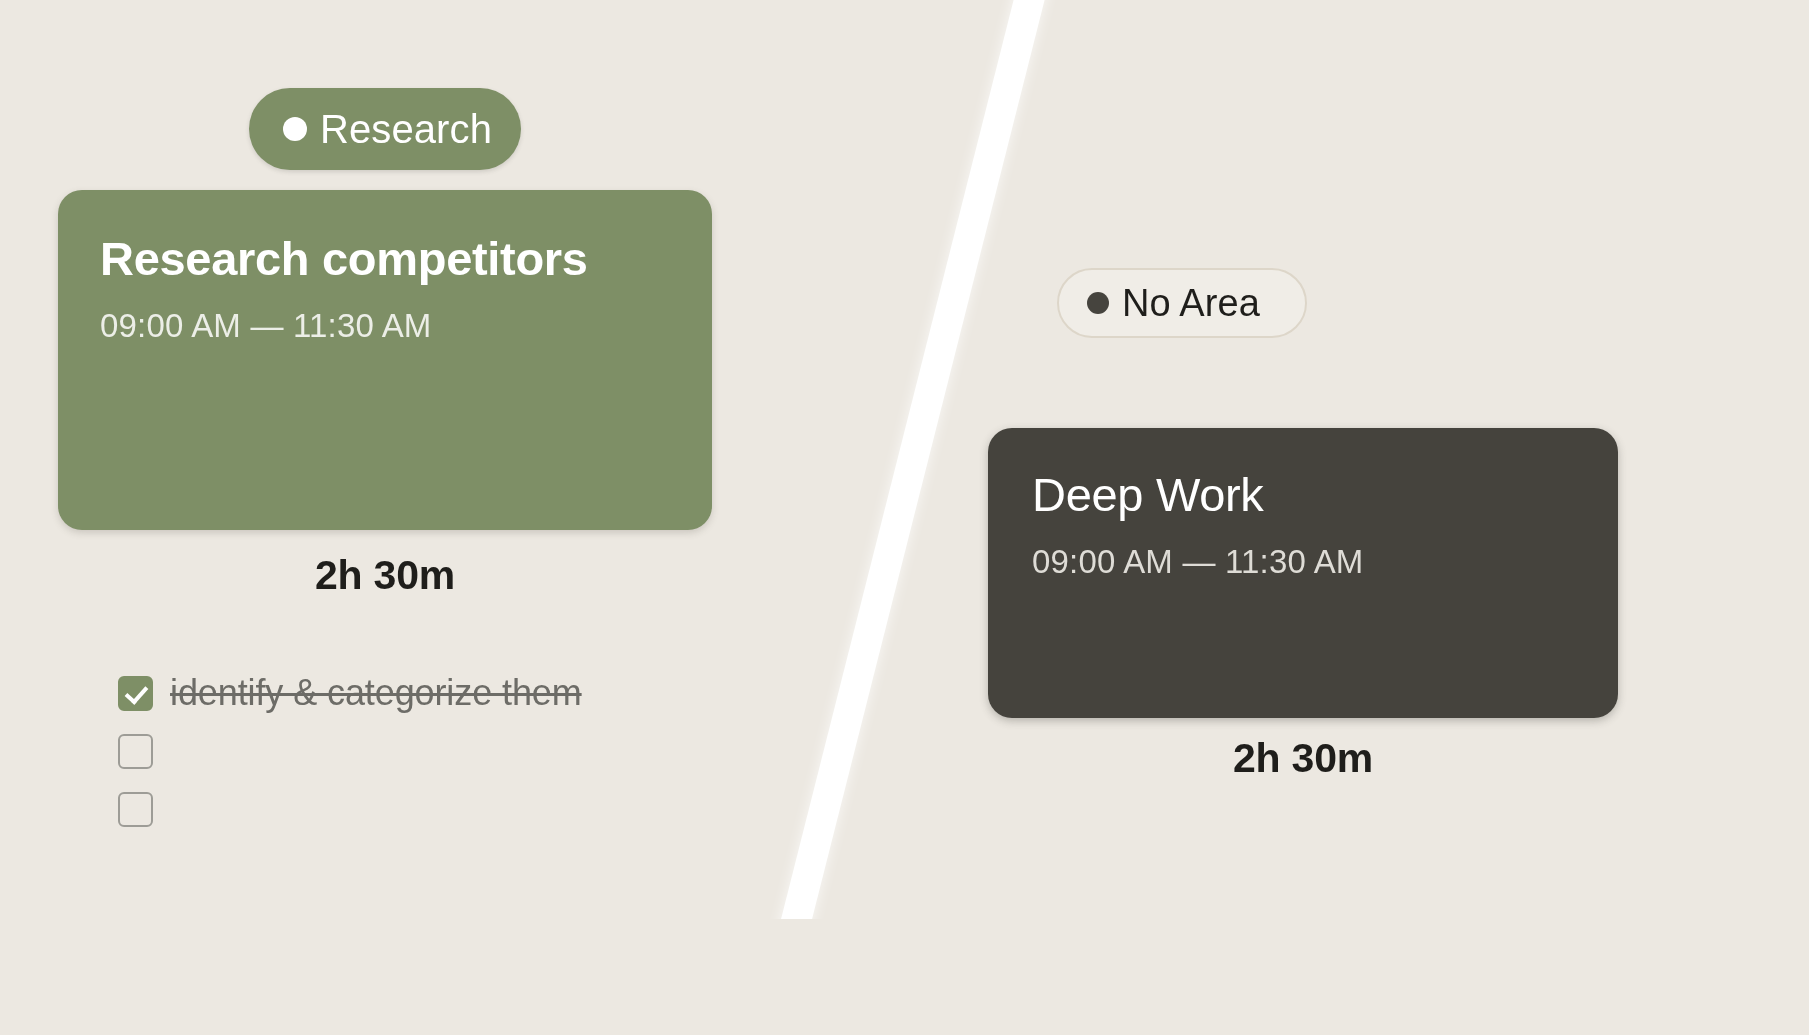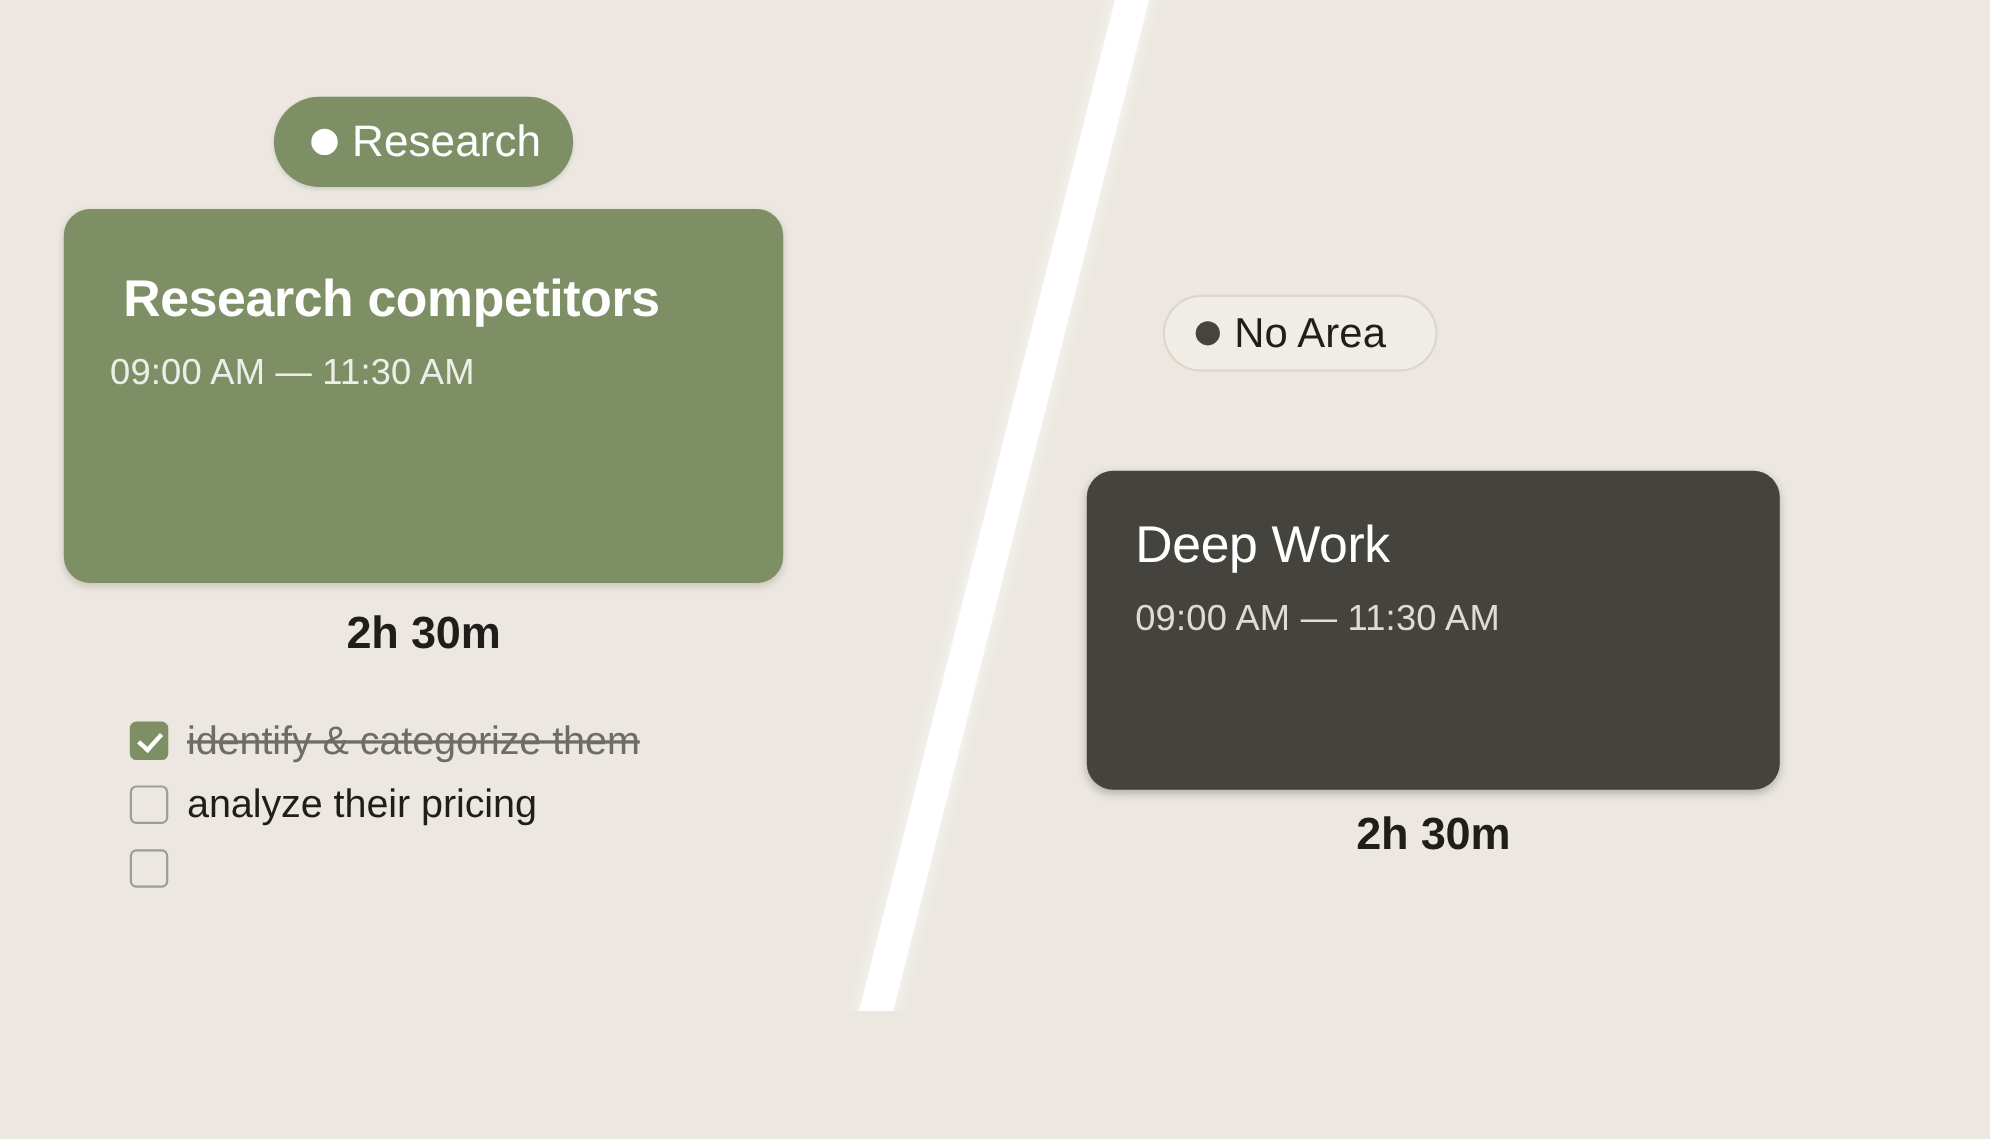--- a/index.html
+++ b/index.html
@@ -92,21 +92,21 @@
     border-radius: 24px;
     box-shadow: 0 3px 7px rgba(90,88,78,0.22);
     box-sizing: border-box;
     padding: 44px 42px 0 42px;
   }
   #card-research .card-title {
     font-size: 47px;
     font-weight: bold;
     color: #ffffff;
     line-height: 1.05;
-    margin: 12px;
+    margin: 0;
     letter-spacing: -0.3px;
   }
   #card-research .card-time {
     font-size: 33px;
     color: #eceee7;
     margin: 26px 0 0 0;
     line-height: 1;
     letter-spacing: 0.2px;
   }
 
@@ -118,21 +118,21 @@
     text-align: center;
     font-size: 41px;
     font-weight: bold;
     color: #1f1e1b;
     letter-spacing: -0.2px;
   }
 
   #checklist {
     position: absolute;
     left: 118px;
-    top: 644px;
+    top: 664px;
     width: 600px;
   }
   .check-row {
     display: flex;
     align-items: center;
     gap: 17px;
     height: 58px;
   }
   .check-box {
     width: 35px;
@@ -258,21 +258,20 @@
 
     <div id="checklist">
 
       <div class="check-row done">
         <span class="check-box checked"></span>
         <span class="check-label">identify &amp; categorize them</span>
       </div>
 
       <div class="check-row">
         <span class="check-box unchecked"></span>
-        <span class="check-label">analyze their pricing</span>
       </div>
 
       <div class="check-row">
         <span class="check-box unchecked"></span>
       </div>
 
     </div>
   </div>
 
   <div id="divider"></div>

